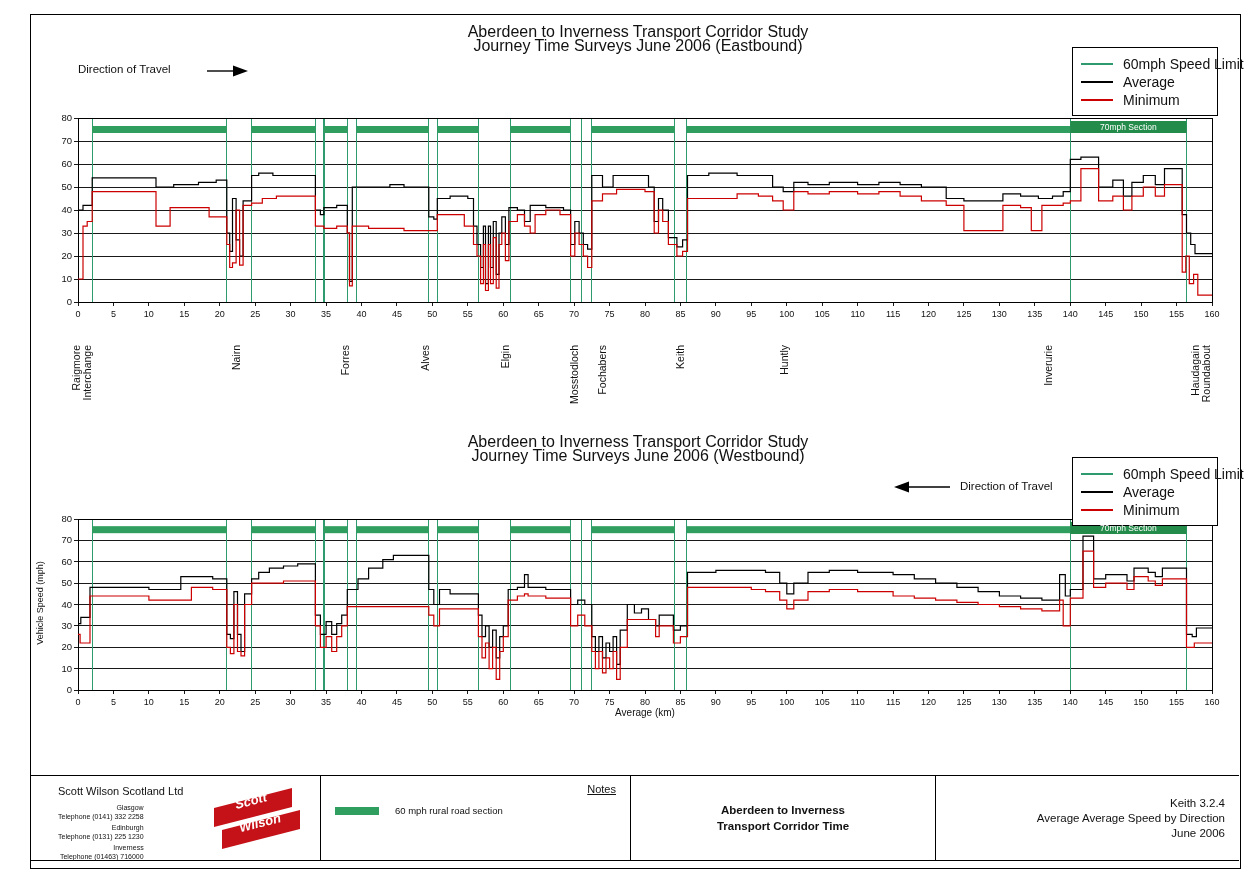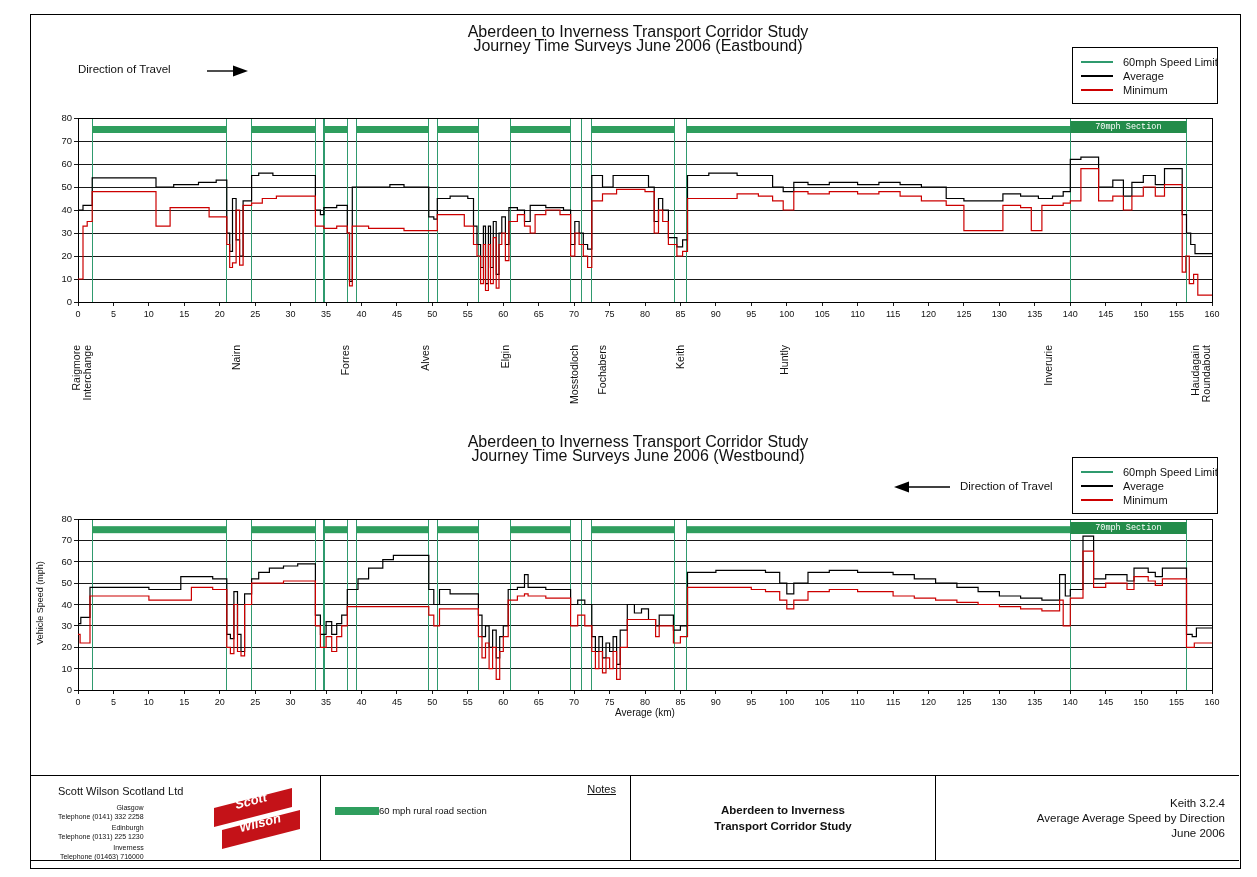--- a/index.html
+++ b/index.html
@@ -7,46 +7,46 @@
        font-family:"Liberation Sans","DejaVu Sans",sans-serif;color:#111;}
   .page{position:absolute;inset:0;}
   .frame{position:absolute;left:30px;top:14px;width:1209px;height:853px;border:1px solid #000;}
   #plots{position:absolute;left:0;top:0;}
   .ctitle{position:absolute;left:288px;width:700px;text-align:center;font-size:16px;line-height:14px;}
   .dir{position:absolute;font-size:11.5px;}
   .legend{position:absolute;left:1072px;width:146px;border:1px solid #000;background:#fff;
           padding:6px 6px 5px 8px;box-sizing:border-box;}
   .lrow{display:flex;align-items:center;margin:2px 0;}
   .lswatch{width:32px;height:2px;flex:0 0 32px;}
-  .llabel{font-size:11px;margin-left:10px;white-space:nowrap;}
+  .llabel{font-size:14px;margin-left:10px;white-space:nowrap;}
   .ytick{position:absolute;width:30px;text-align:right;font-size:9.5px;}
   .xtick{position:absolute;width:22px;text-align:center;font-size:9px;}
   .station{position:absolute;font-size:10.5px;line-height:11px;white-space:pre;text-align:right;
            transform:rotate(-90deg) translateX(-100%);transform-origin:0 0;}
-  .seventy{position:absolute;color:#fff;font-size:8.5px;line-height:11px;text-align:center;font-family:Liberation Mono, monospace;}
+  .seventy{position:absolute;color:#fff;font-size:8.5px;line-height:11px;text-align:center;}
   .ylab{position:absolute;left:-35px;top:598px;width:150px;text-align:center;font-size:9px;
         transform:rotate(-90deg);}
   .xlab{position:absolute;left:575px;top:707px;width:140px;text-align:center;font-size:10px;}
   .tblock{position:absolute;left:30px;top:775px;width:1209px;height:84px;display:flex;
           border-top:1px solid #000;border-bottom:1px solid #000;box-sizing:content-box;}
   .cell{height:100%;box-sizing:border-box;text-align:right;}
   .c1{width:290px;position:relative;}
   .c2{width:310px;border-left:1px solid #000;padding:5px 14px;}
   .c3{width:305px;border-left:1px solid #000;display:flex;flex-direction:column;justify-content:center;
       text-align:center;font-weight:bold;font-size:11.5px;line-height:16px;}
   .c4{flex:1;border-left:1px solid #000;display:flex;flex-direction:column;justify-content:center;
       text-align:right;font-size:11.5px;line-height:15px;padding-right:14px;}
   .company{position:absolute;left:28px;top:9px;font-size:11px;}
   .addr{position:absolute;left:28px;top:25px;font-size:7px;line-height:8.5px;}
   .addr .city{margin-top:3px;}
   .logo-wrap{position:absolute;left:180px;top:8px;}
   .notes-h{font-size:11px;text-decoration:underline;margin:2px 0 10px;}
   .notes-row{display:flex;align-items:center;}
   .nswatch{width:44px;height:8px;flex:0 0 44px;}
-  .nlabel{font-size:9.5px;}
+  .nlabel{font-size:9.5px;margin-left:16px;}
 </style>
 </head>
 <body>
 
 <div class="page">
   <div class="frame"></div>
 
   <svg id="plots" width="1257" height="877">
       <line x1="78" y1="302" x2="1212" y2="302" stroke="#000" stroke-width="0.9" shape-rendering="crispEdges"></line>
       <line x1="74" y1="302" x2="78" y2="302" stroke="#000" stroke-width="0.9" shape-rendering="crispEdges"></line>
@@ -276,21 +276,21 @@
     </div>
     <div class="cell c2">
       <div class="notes-h">Notes</div>
       <div class="notes-row">
         <span class="nswatch" style="background: rgb(47, 158, 94);"></span>
         <span class="nlabel">60 mph rural road section</span>
       </div>
     </div>
     <div class="cell c3">
       <div>Aberdeen to Inverness</div>
-      <div>Transport Corridor Study</div>
+      <div>Transport Corridor Time</div>
     </div>
     <div class="cell c4">
       <div>Keith 3.2.4</div>
       <div>Average Average Speed by Direction</div>
       <div>June 2006</div>
     </div>
   </div>
 <div class="ytick" style="left:42px;top:296px;">0</div>
     <div class="ytick" style="left:42px;top:273px;">10</div>
     <div class="ytick" style="left:42px;top:250px;">20</div>

